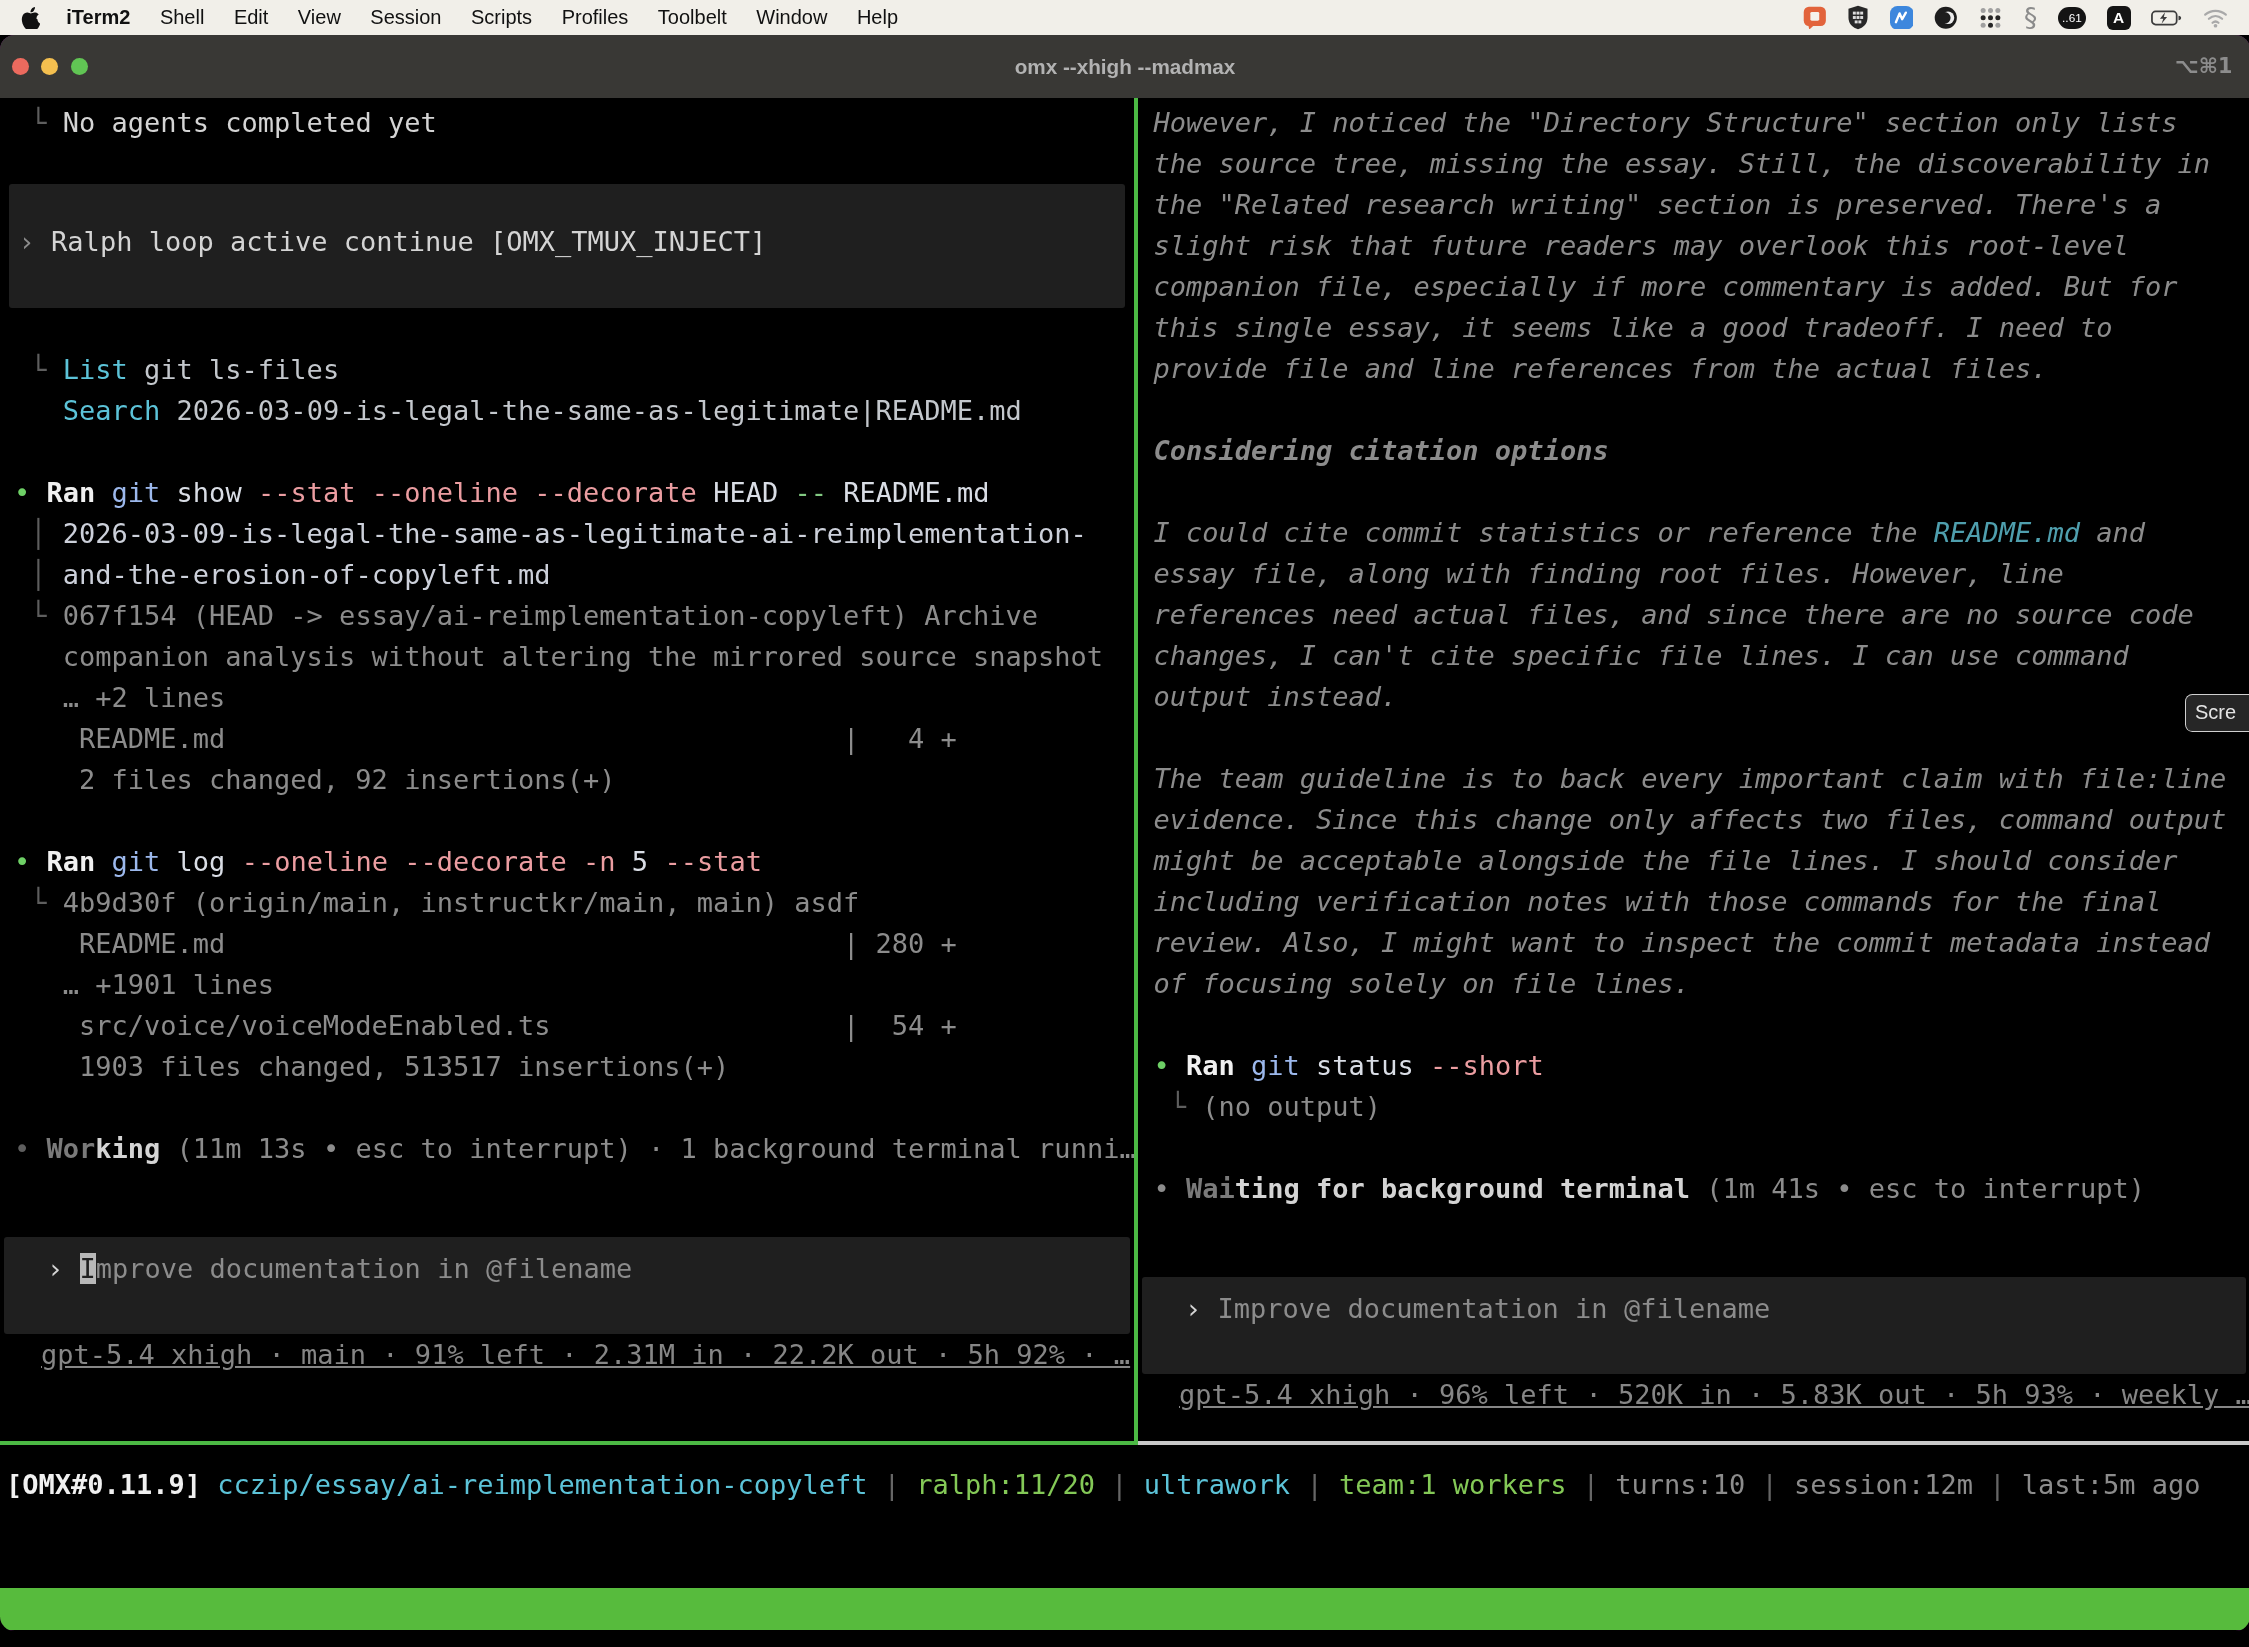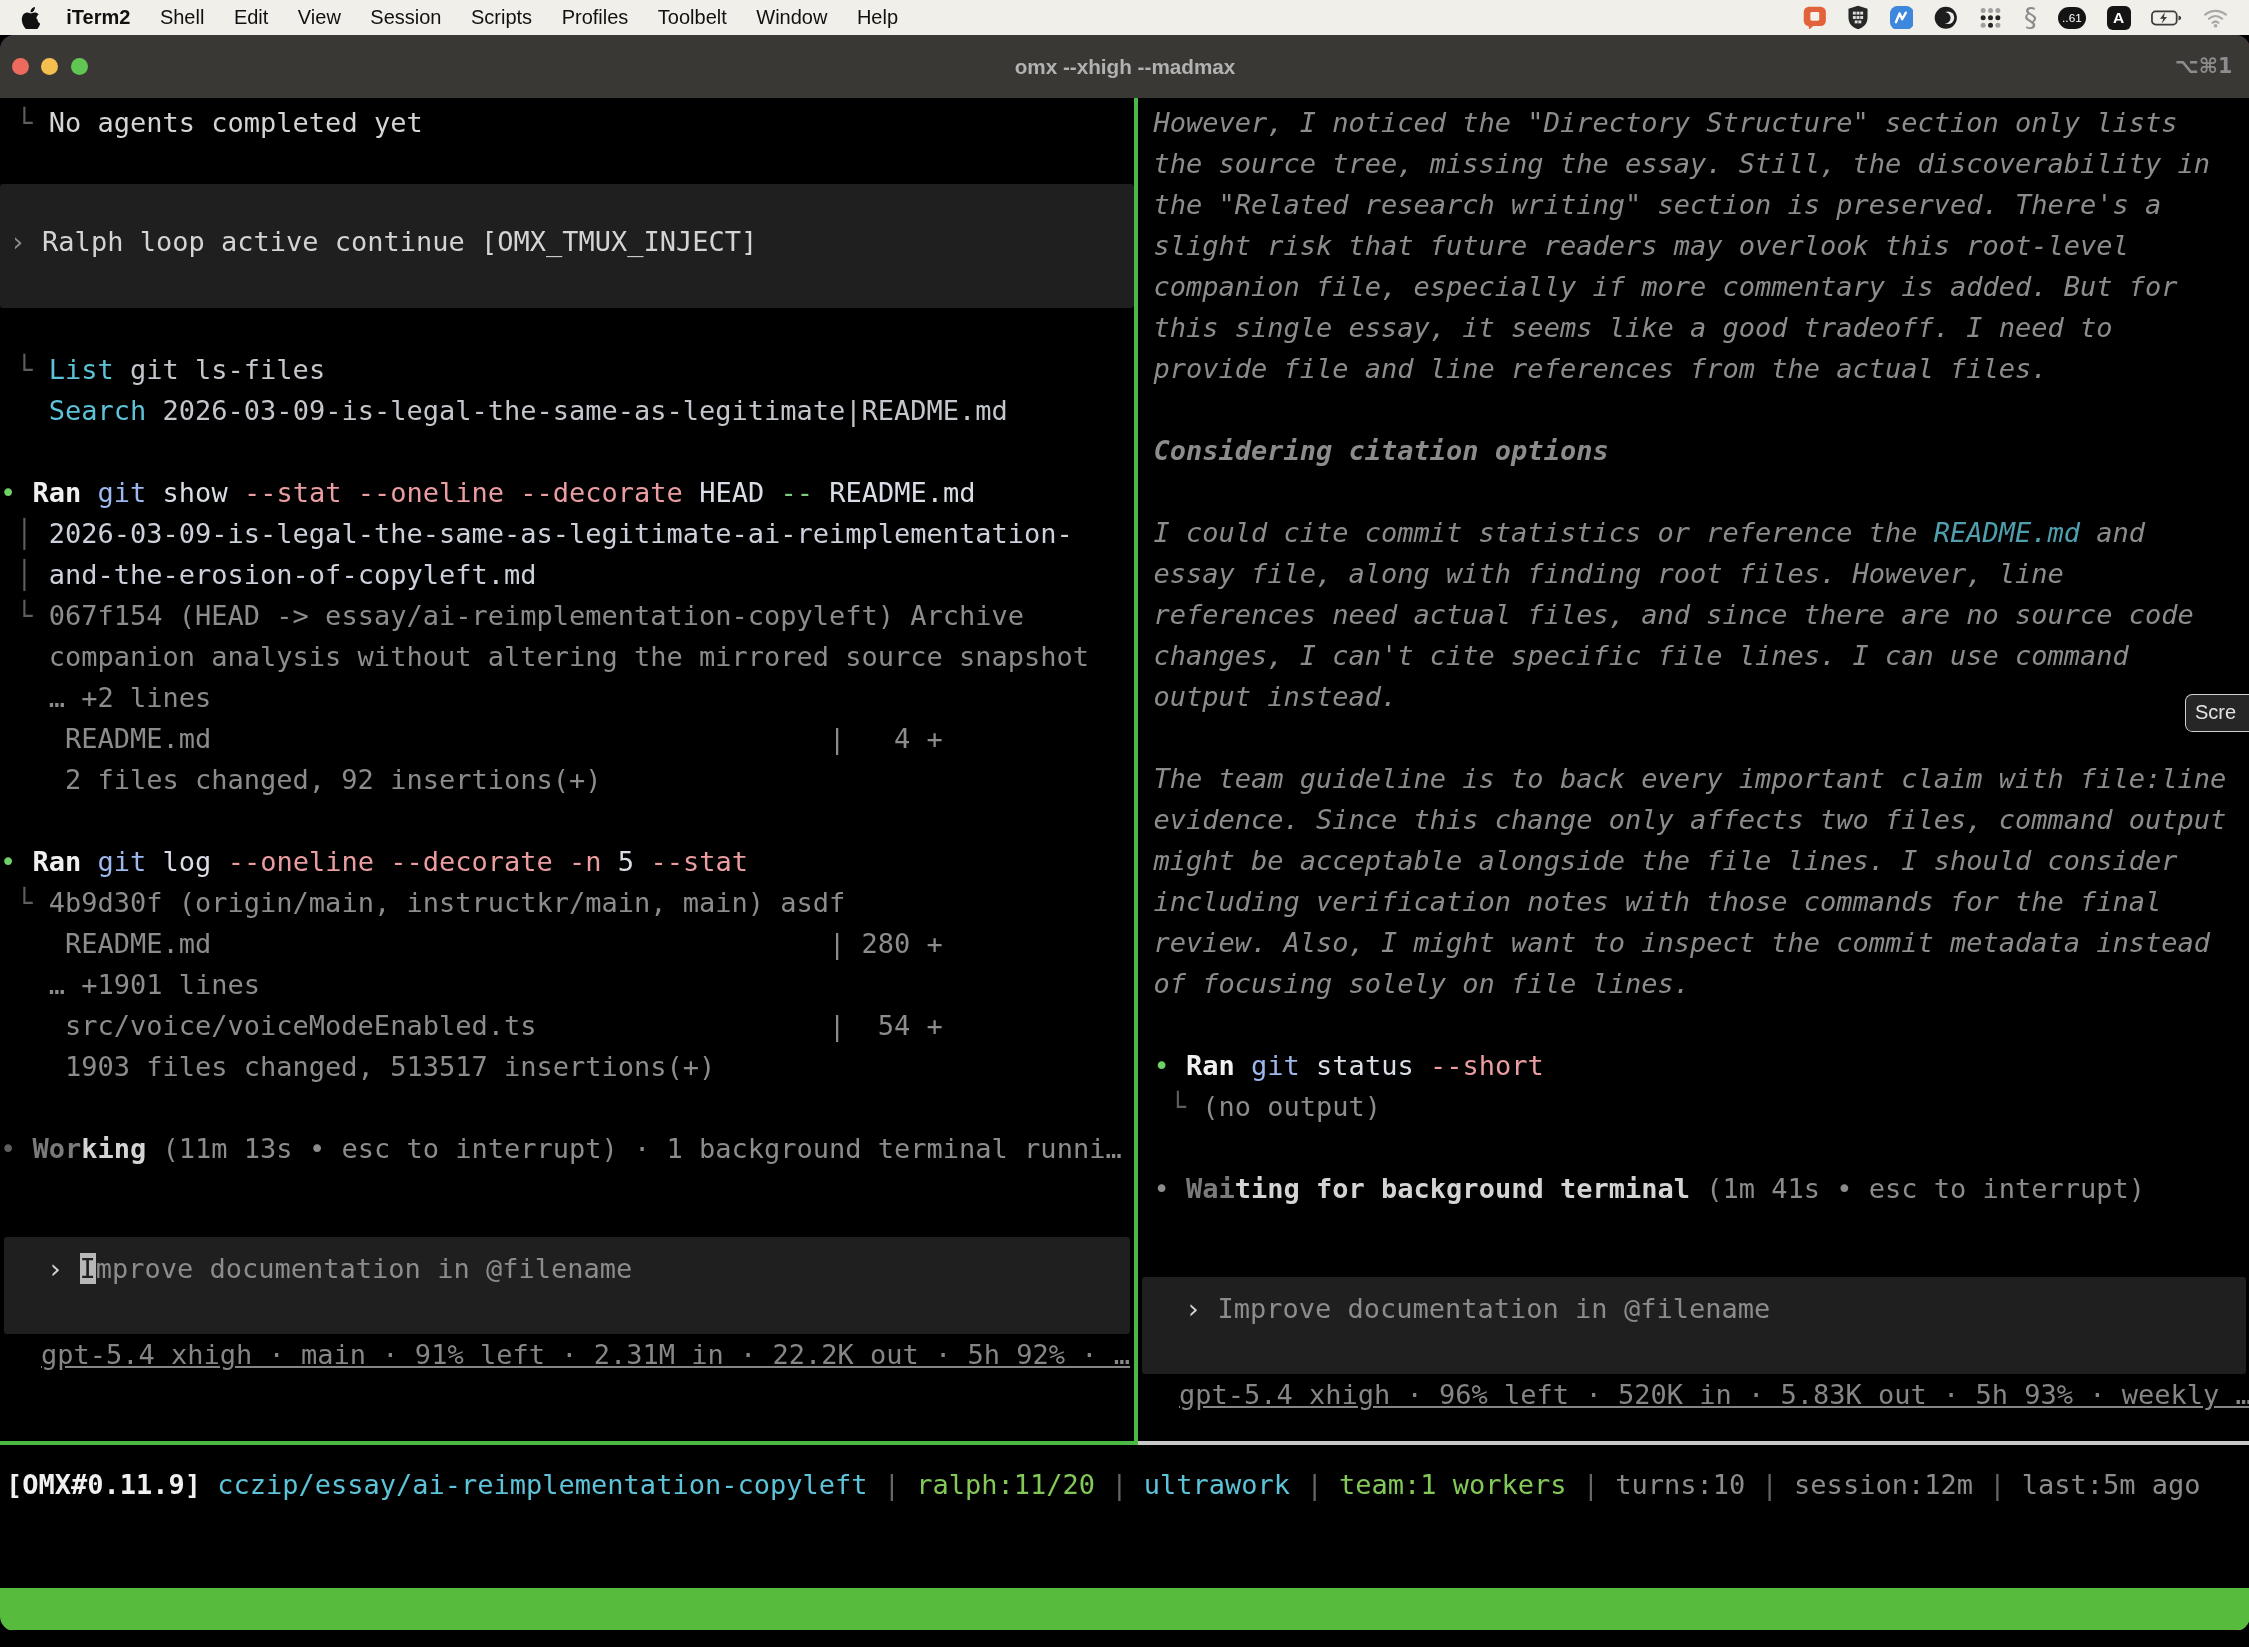--- a/index.html
+++ b/index.html
@@ -33,26 +33,26 @@
   .wtitle{position:absolute;left:0;right:0;line-height:63px;text-align:center;
     color:#b2b2b2;font-family:"Liberation Sans",sans-serif;font-size:20.7px;font-weight:bold;}
   .wshort{position:absolute;right:17.7px;line-height:63px;color:#8d8d8d;
     font-family:"DejaVu Sans",sans-serif;font-size:20.7px;font-weight:bold;}
 
   
   .term{position:absolute;top:63px;left:0;right:0;bottom:0;background:#000;}
   .pane{position:absolute;top:0;height:1343px;overflow:hidden;box-sizing:border-box;padding-top:4.4px;}
   .pane-l{left:0;width:1134px;}
   .pane-r{left:1138px;width:1112px;}
-  .tl{height:41px;line-height:41px;white-space:pre;font-size:27px;color:#8c8c8c;overflow:hidden;}
+  .tl{height:41px;line-height:41px;white-space:pre;font-size:27px;color:#8c8c8c;padding-left:14px;overflow:hidden;}
   .pane-r .tl{padding-left:15.5px;}
   .divider{position:absolute;left:1134px;top:0;width:3.7px;height:1347px;background:#4cb944;}
   .pb-l{position:absolute;left:0;top:1343px;width:1138px;height:3.7px;background:#4cb944;}
   .pb-r{position:absolute;left:1138px;right:0;top:1343px;height:3.7px;background:#c9c9c9;}
-  .ibox{margin:41px 0 0;height:124px;background:#1f1f1f;border-radius:3px;
+  .ibox{margin:41px 9px 0;height:124px;background:#1f1f1f;border-radius:3px;
     padding-top:37px;box-sizing:border-box;}
   .ibox .tl,.pbox .tl{padding-left:9.6px;}
   .pbox{margin:68px 4.4px 0;height:97px;background:#1f1f1f;border-radius:3px;
     padding-top:10.3px;box-sizing:border-box;padding-left:33px;}
   .sline{height:41px;line-height:41px;font-size:27px;color:#868686;
     padding-left:41px;white-space:pre;overflow:hidden;text-decoration:underline;}
 
   
   .omx{position:absolute;left:0;right:0;top:1366px;height:41px;overflow:hidden;}
   .omx .tl{padding-left:5.9px;}

